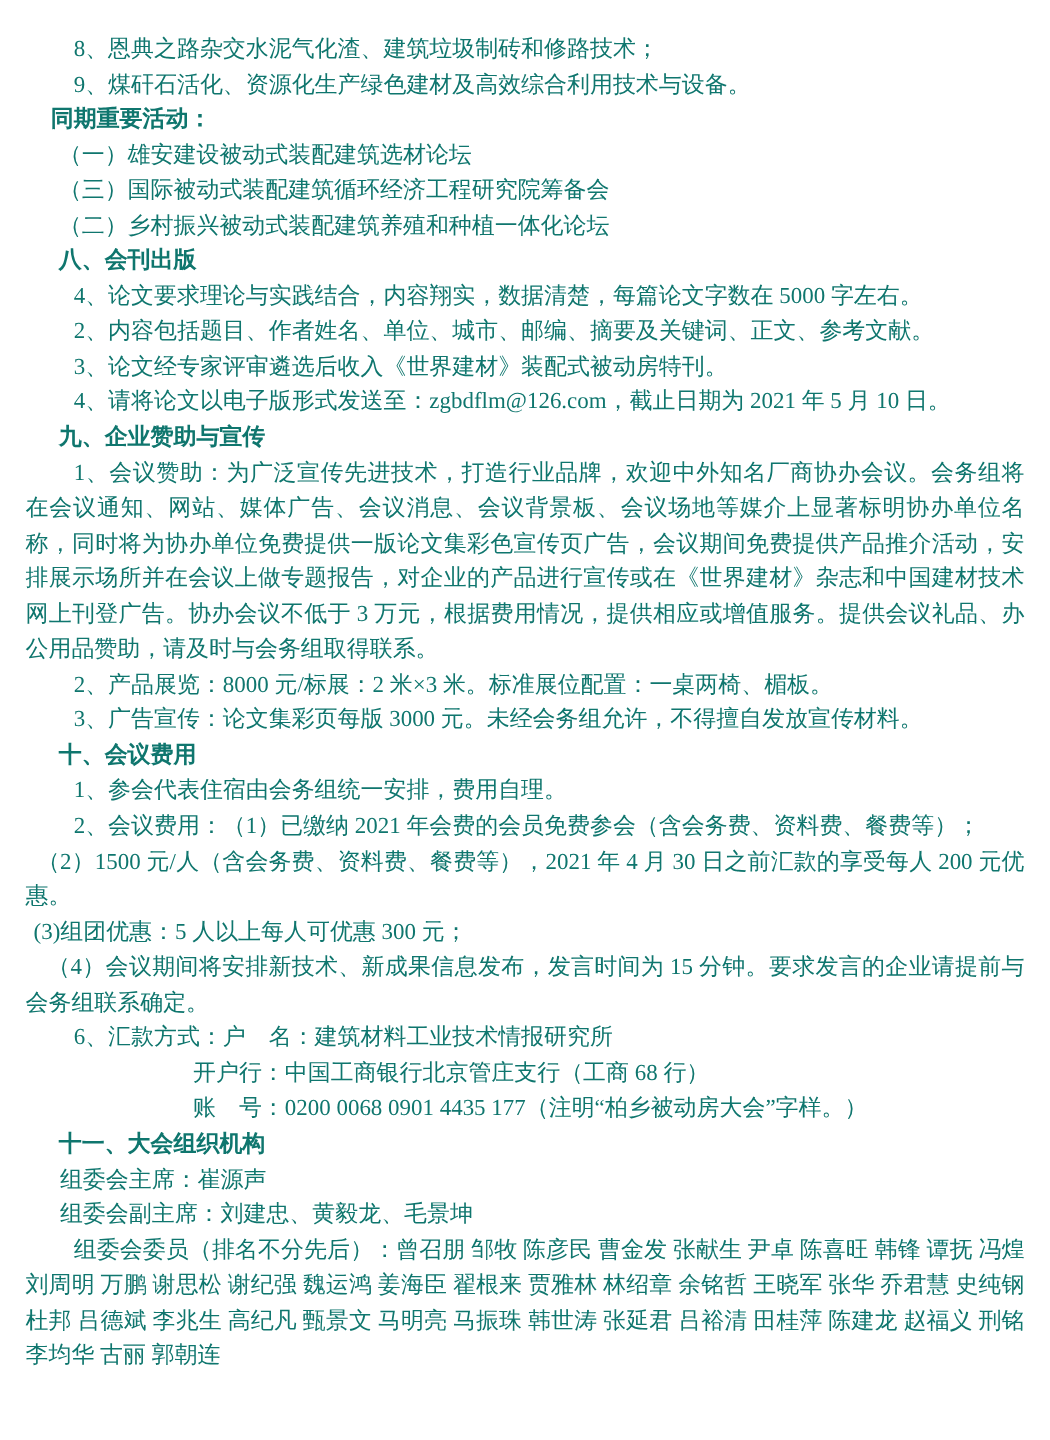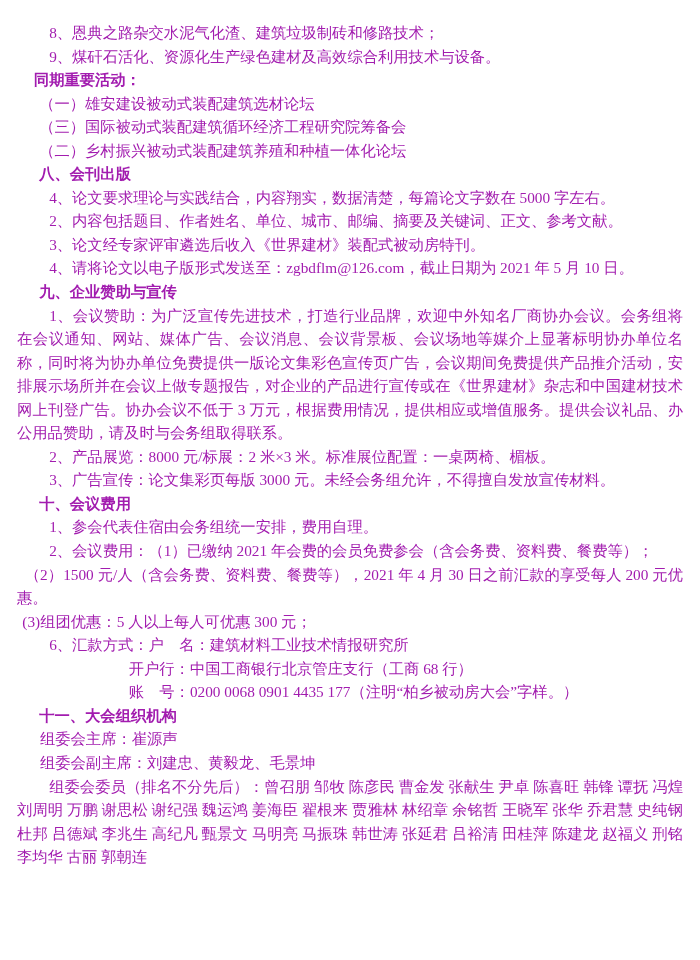--- a/index.html
+++ b/index.html
@@ -36,41 +36,42 @@
   .sub        { text-indent: 1.45em; }
   .paren2     { text-indent: 0.5em; }
   .paren3     { text-indent: 0.35em; }
   .paren4     { text-indent: 0.95em; }
   .bank       { text-indent: 7.3em; }
   .org        { text-indent: 1.5em; }
 </style>
 </head>
 <body>
 
-<main class="page" id="doc-page" style="background: rgb(255, 255, 255); color: #a21caf; font-family: Liberation Serif, serif;">
+<main class="page" id="doc-page" style="background: rgb(255, 255, 255); color: #0f766e; font-family: Liberation Serif, serif;">
     <p class="item">8、恩典之路杂交水泥气化渣、建筑垃圾制砖和修路技术；</p>
     <p class="item">9、煤矸石活化、资源化生产绿色建材及高效综合利用技术与设备。</p>
     <p class="bold-label">同期重要活动：</p>
     <p class="sub">（一）雄安建设被动式装配建筑选材论坛</p>
     <p class="sub">（三）国际被动式装配建筑循环经济工程研究院筹备会</p>
     <p class="sub">（二）乡村振兴被动式装配建筑养殖和种植一体化论坛</p>
     <p class="heading">八、会刊出版</p>
     <p class="item">4、论文要求理论与实践结合，内容翔实，数据清楚，每篇论文字数在 5000 字左右。</p>
     <p class="item">2、内容包括题目、作者姓名、单位、城市、邮编、摘要及关键词、正文、参考文献。</p>
     <p class="item">3、论文经专家评审遴选后收入《世界建材》装配式被动房特刊。</p>
     <p class="item">4、请将论文以电子版形式发送至：zgbdflm@126.com，截止日期为 2021 年 5 月 10 日。</p>
     <p class="heading">九、企业赞助与宣传</p>
     <p class="item">1、会议赞助：为广泛宣传先进技术，打造行业品牌，欢迎中外知名厂商协办会议。会务组将在会议通知、网站、媒体广告、会议消息、会议背景板、会议场地等媒介上显著标明协办单位名称，同时将为协办单位免费提供一版论文集彩色宣传页广告，会议期间免费提供产品推介活动，安排展示场所并在会议上做专题报告，对企业的产品进行宣传或在《世界建材》杂志和中国建材技术网上刊登广告。协办会议不低于 3 万元，根据费用情况，提供相应或增值服务。提供会议礼品、办公用品赞助，请及时与会务组取得联系。</p>
     <p class="item">2、产品展览：8000 元/标展：2 米×3 米。标准展位配置：一桌两椅、楣板。</p>
     <p class="item">3、广告宣传：论文集彩页每版 3000 元。未经会务组允许，不得擅自发放宣传材料。</p>
     <p class="heading">十、会议费用</p>
     <p class="item">1、参会代表住宿由会务组统一安排，费用自理。</p>
     <p class="item">2、会议费用：（1）已缴纳 2021 年会费的会员免费参会（含会务费、资料费、餐费等）；</p>
     <p class="paren2">（2）1500 元/人（含会务费、资料费、餐费等），2021 年 4 月 30 日之前汇款的享受每人 200 元优惠。</p>
     <p class="paren3">(3)组团优惠：5 人以上每人可优惠 300 元；</p>
+    <p class="paren4">（4）会议期间将安排新技术、新成果信息发布，发言时间为 15 分钟。要求发言的企业请提前与会务组联系确定。</p>
     <p class="item">6、汇款方式：户　名：建筑材料工业技术情报研究所</p>
     <p class="bank">开户行：中国工商银行北京管庄支行（工商 68 行）</p>
     <p class="bank">账　号：0200 0068 0901 4435 177（注明“柏乡被动房大会”字样。）</p>
     <p class="heading">十一、大会组织机构</p>
     <p class="org">组委会主席：崔源声</p>
     <p class="org">组委会副主席：刘建忠、黄毅龙、毛景坤</p>
     <p class="item">组委会委员（排名不分先后）：曾召朋 邹牧 陈彦民 曹金发 张献生 尹卓 陈喜旺 韩锋 谭抚 冯煌 刘周明 万鹏 谢思松 谢纪强 魏运鸿 姜海臣 翟根来 贾雅林 林绍章 余铭哲 王晓军 张华 乔君慧 史纯钢 杜邦 吕德斌 李兆生 高纪凡 甄景文 马明亮 马振珠 韩世涛 张延君 吕裕清 田桂萍 陈建龙 赵福义 刑铭 李均华 古丽 郭朝连</p>
   </main>
 
 </body></html>

